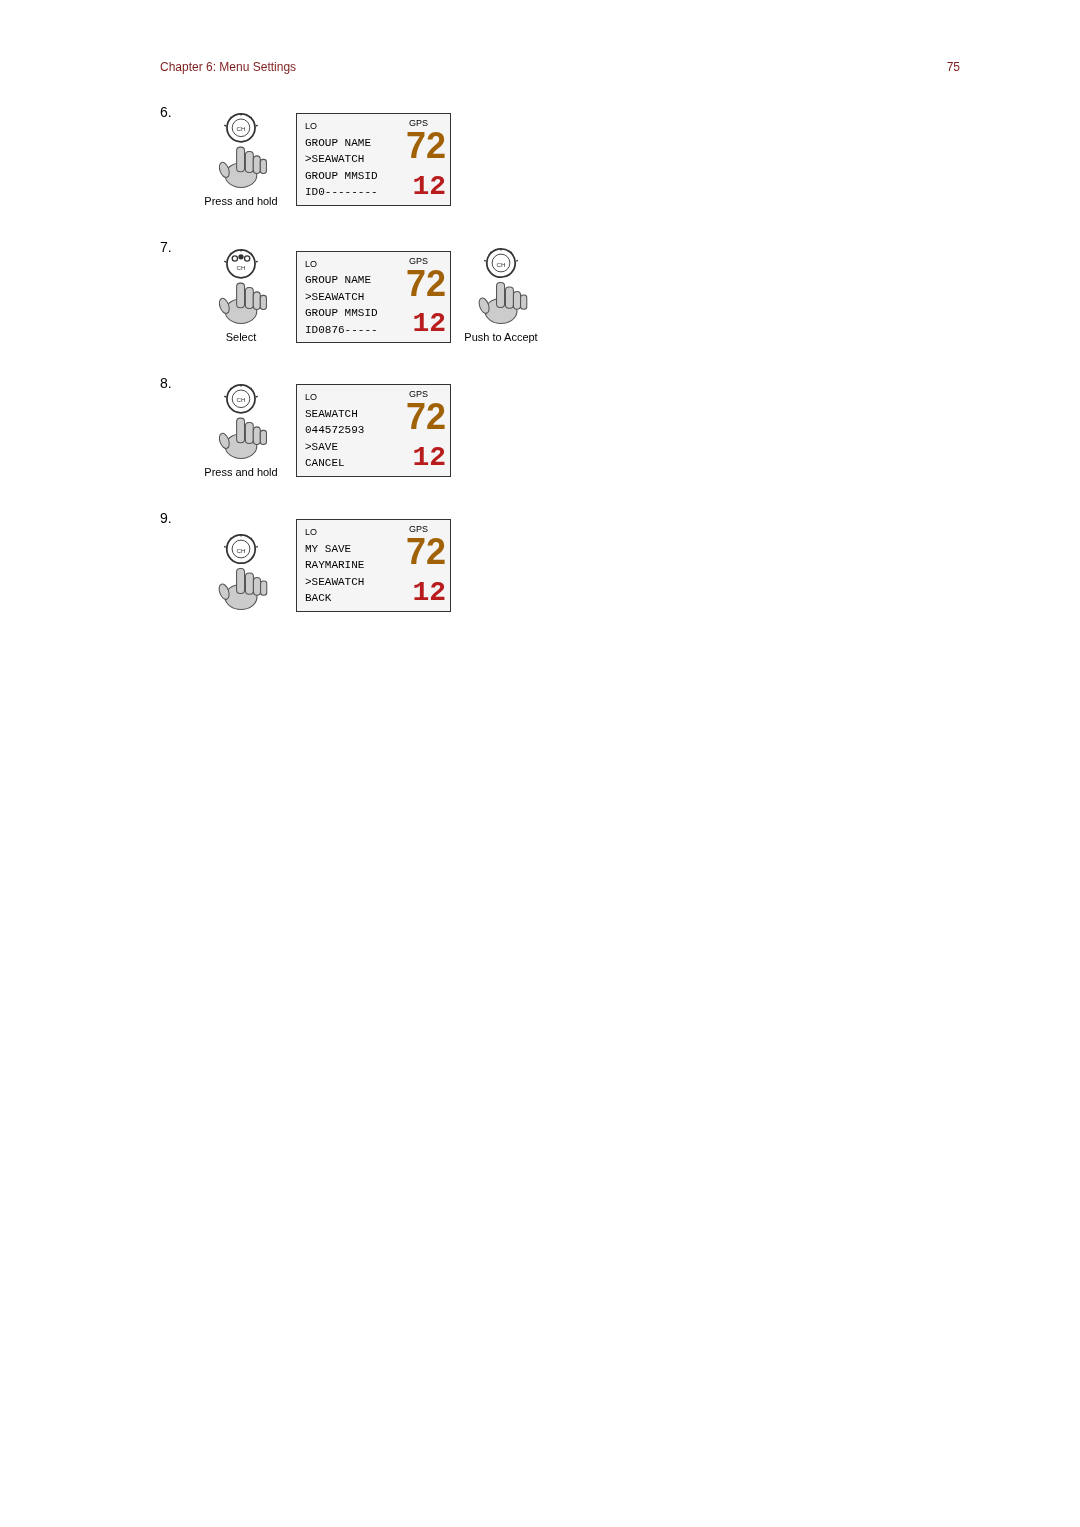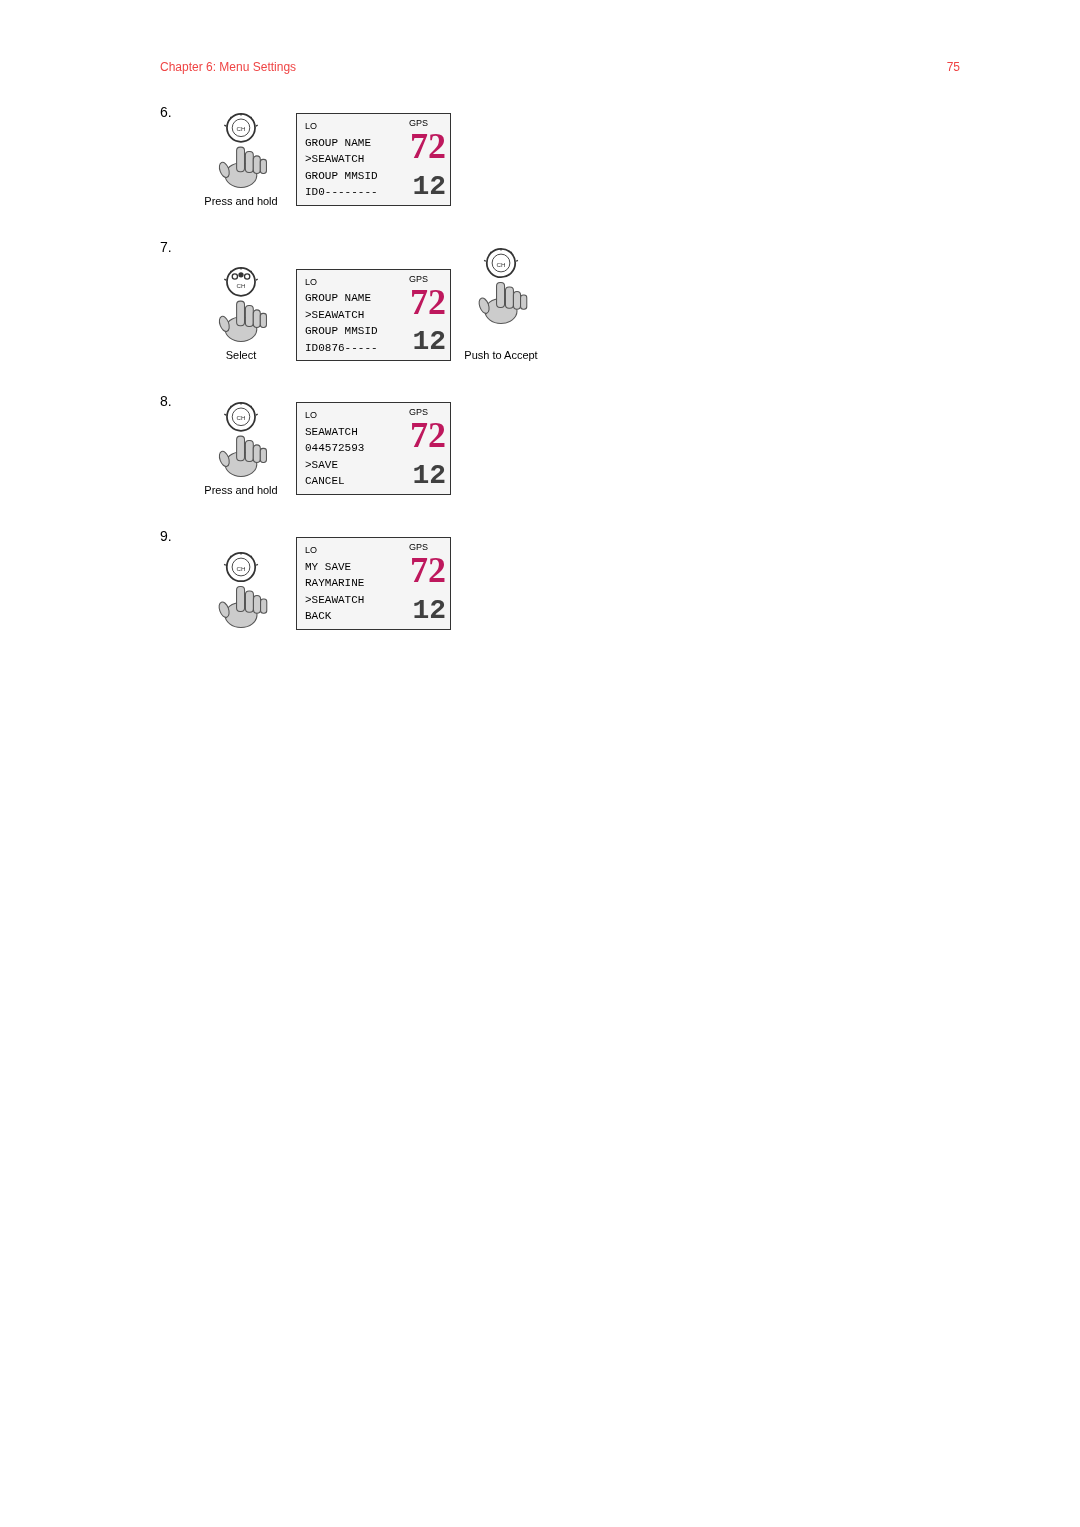--- a/index.html
+++ b/index.html
@@ -15,21 +15,21 @@
     .page {
       padding: 60px 120px 60px 160px;
       position: relative;
     }
 
     .header-line {
       display: flex;
       justify-content: space-between;
       margin-bottom: 30px;
       font-size: 12px;
-      color: #ef4444;
+      color: #7f1d1d;
     }
 
     .step-text {
       font-size: 14px;
       line-height: 1.5;
       margin-bottom: 14px;
     }
 
     .step-text b {
       font-weight: bold;
@@ -87,55 +87,54 @@
     .lcd-box .lo-label {
       font-size: 9px;
       font-family: Arial, sans-serif;
       margin-bottom: 2px;
     }
 
     .lcd-big-number {
       position: absolute;
       right: 4px;
       top: 14px;
-      font-family: Liberation Serif, serif;
+      font-family: Liberation Sans, sans-serif;
       font-weight: bold;
       font-size: 36px;
       line-height: 1;
-      color: #be185d;
+      color: #a16207;
     }
 
     .lcd-big-number-small {
       position: absolute;
       right: 4px;
       bottom: 4px;
       font-family: 'Courier New', monospace;
       font-weight: bold;
       font-size: 28px;
       line-height: 1;
-      color: #404040;
+      color: #b91c1c;
     }
 
     .lcd-wrapper {
       position: relative;
       display: inline-block;
     }
 
     .push-accept-label {
       font-size: 11px;
       text-align: center;
       margin-top: 4px;
     }
 
     .push-accept-col {
       display: flex;
       flex-direction: column;
       align-items: center;
       justify-content: flex-end;
-      gap: 18px;
     }
 
     .step-item {
       counter-increment: step-counter;
       display: flex;
       gap: 8px;
       margin-bottom: 32px;
     }
 
     .step-num {

